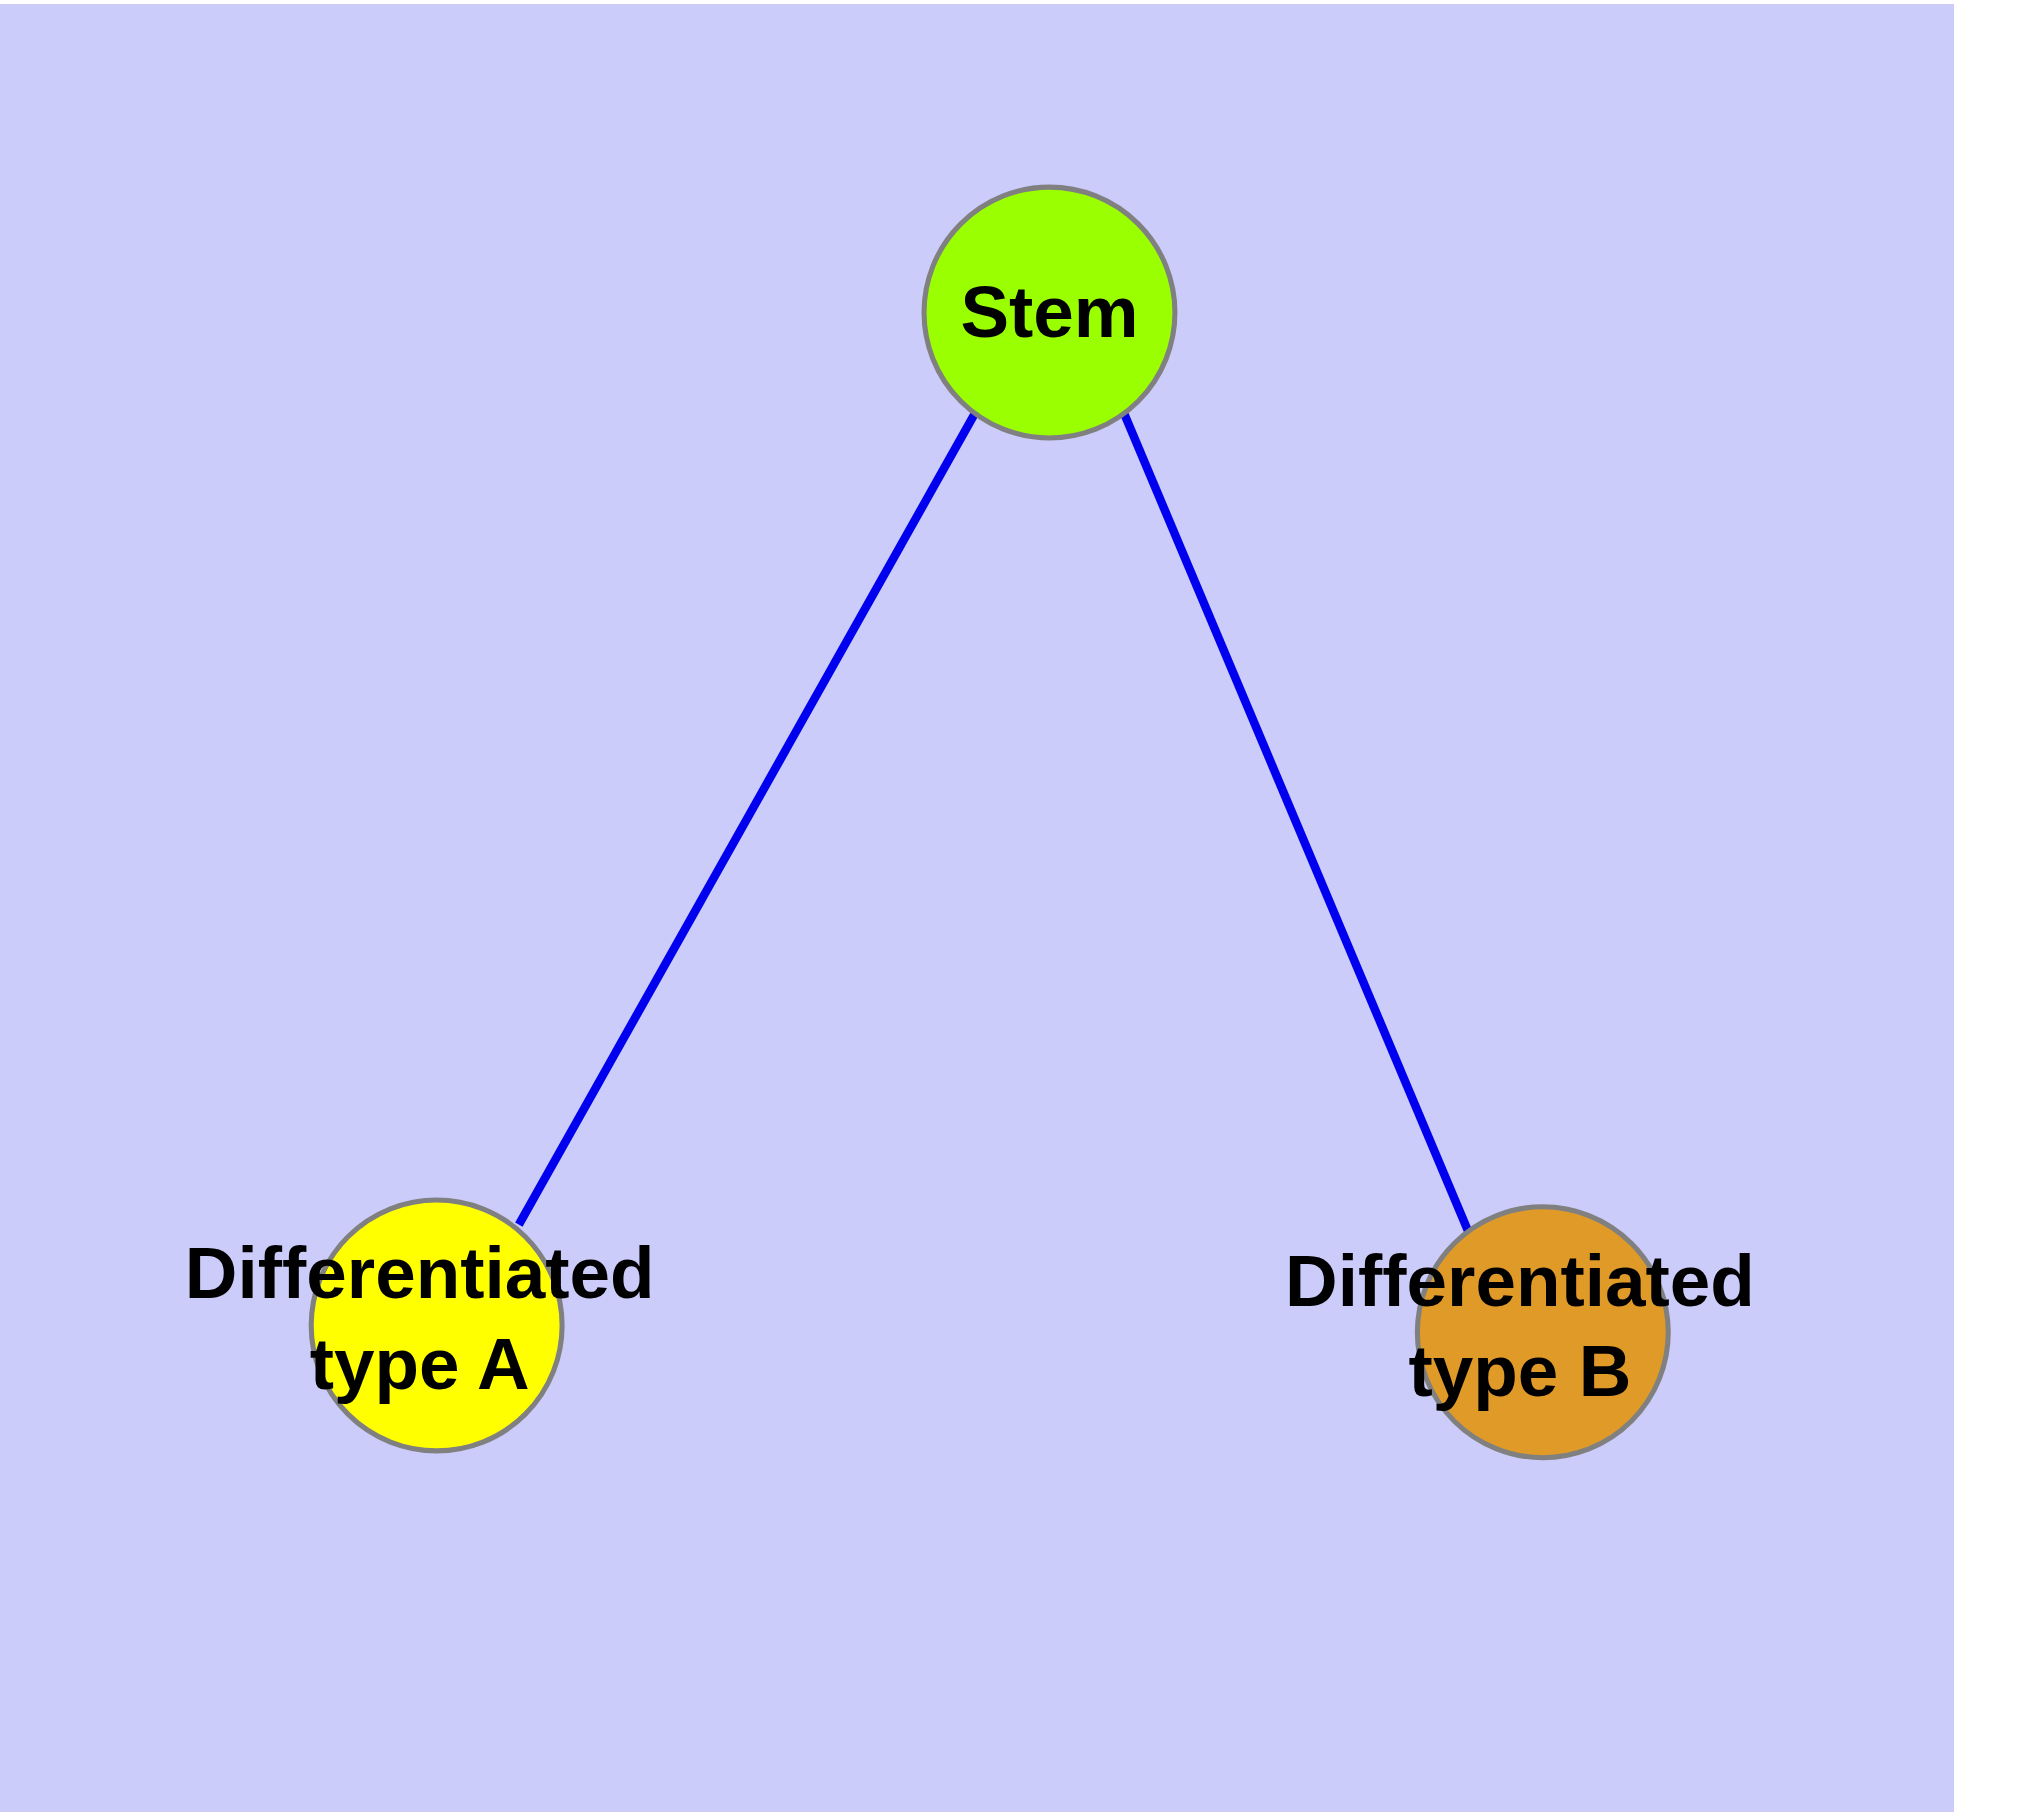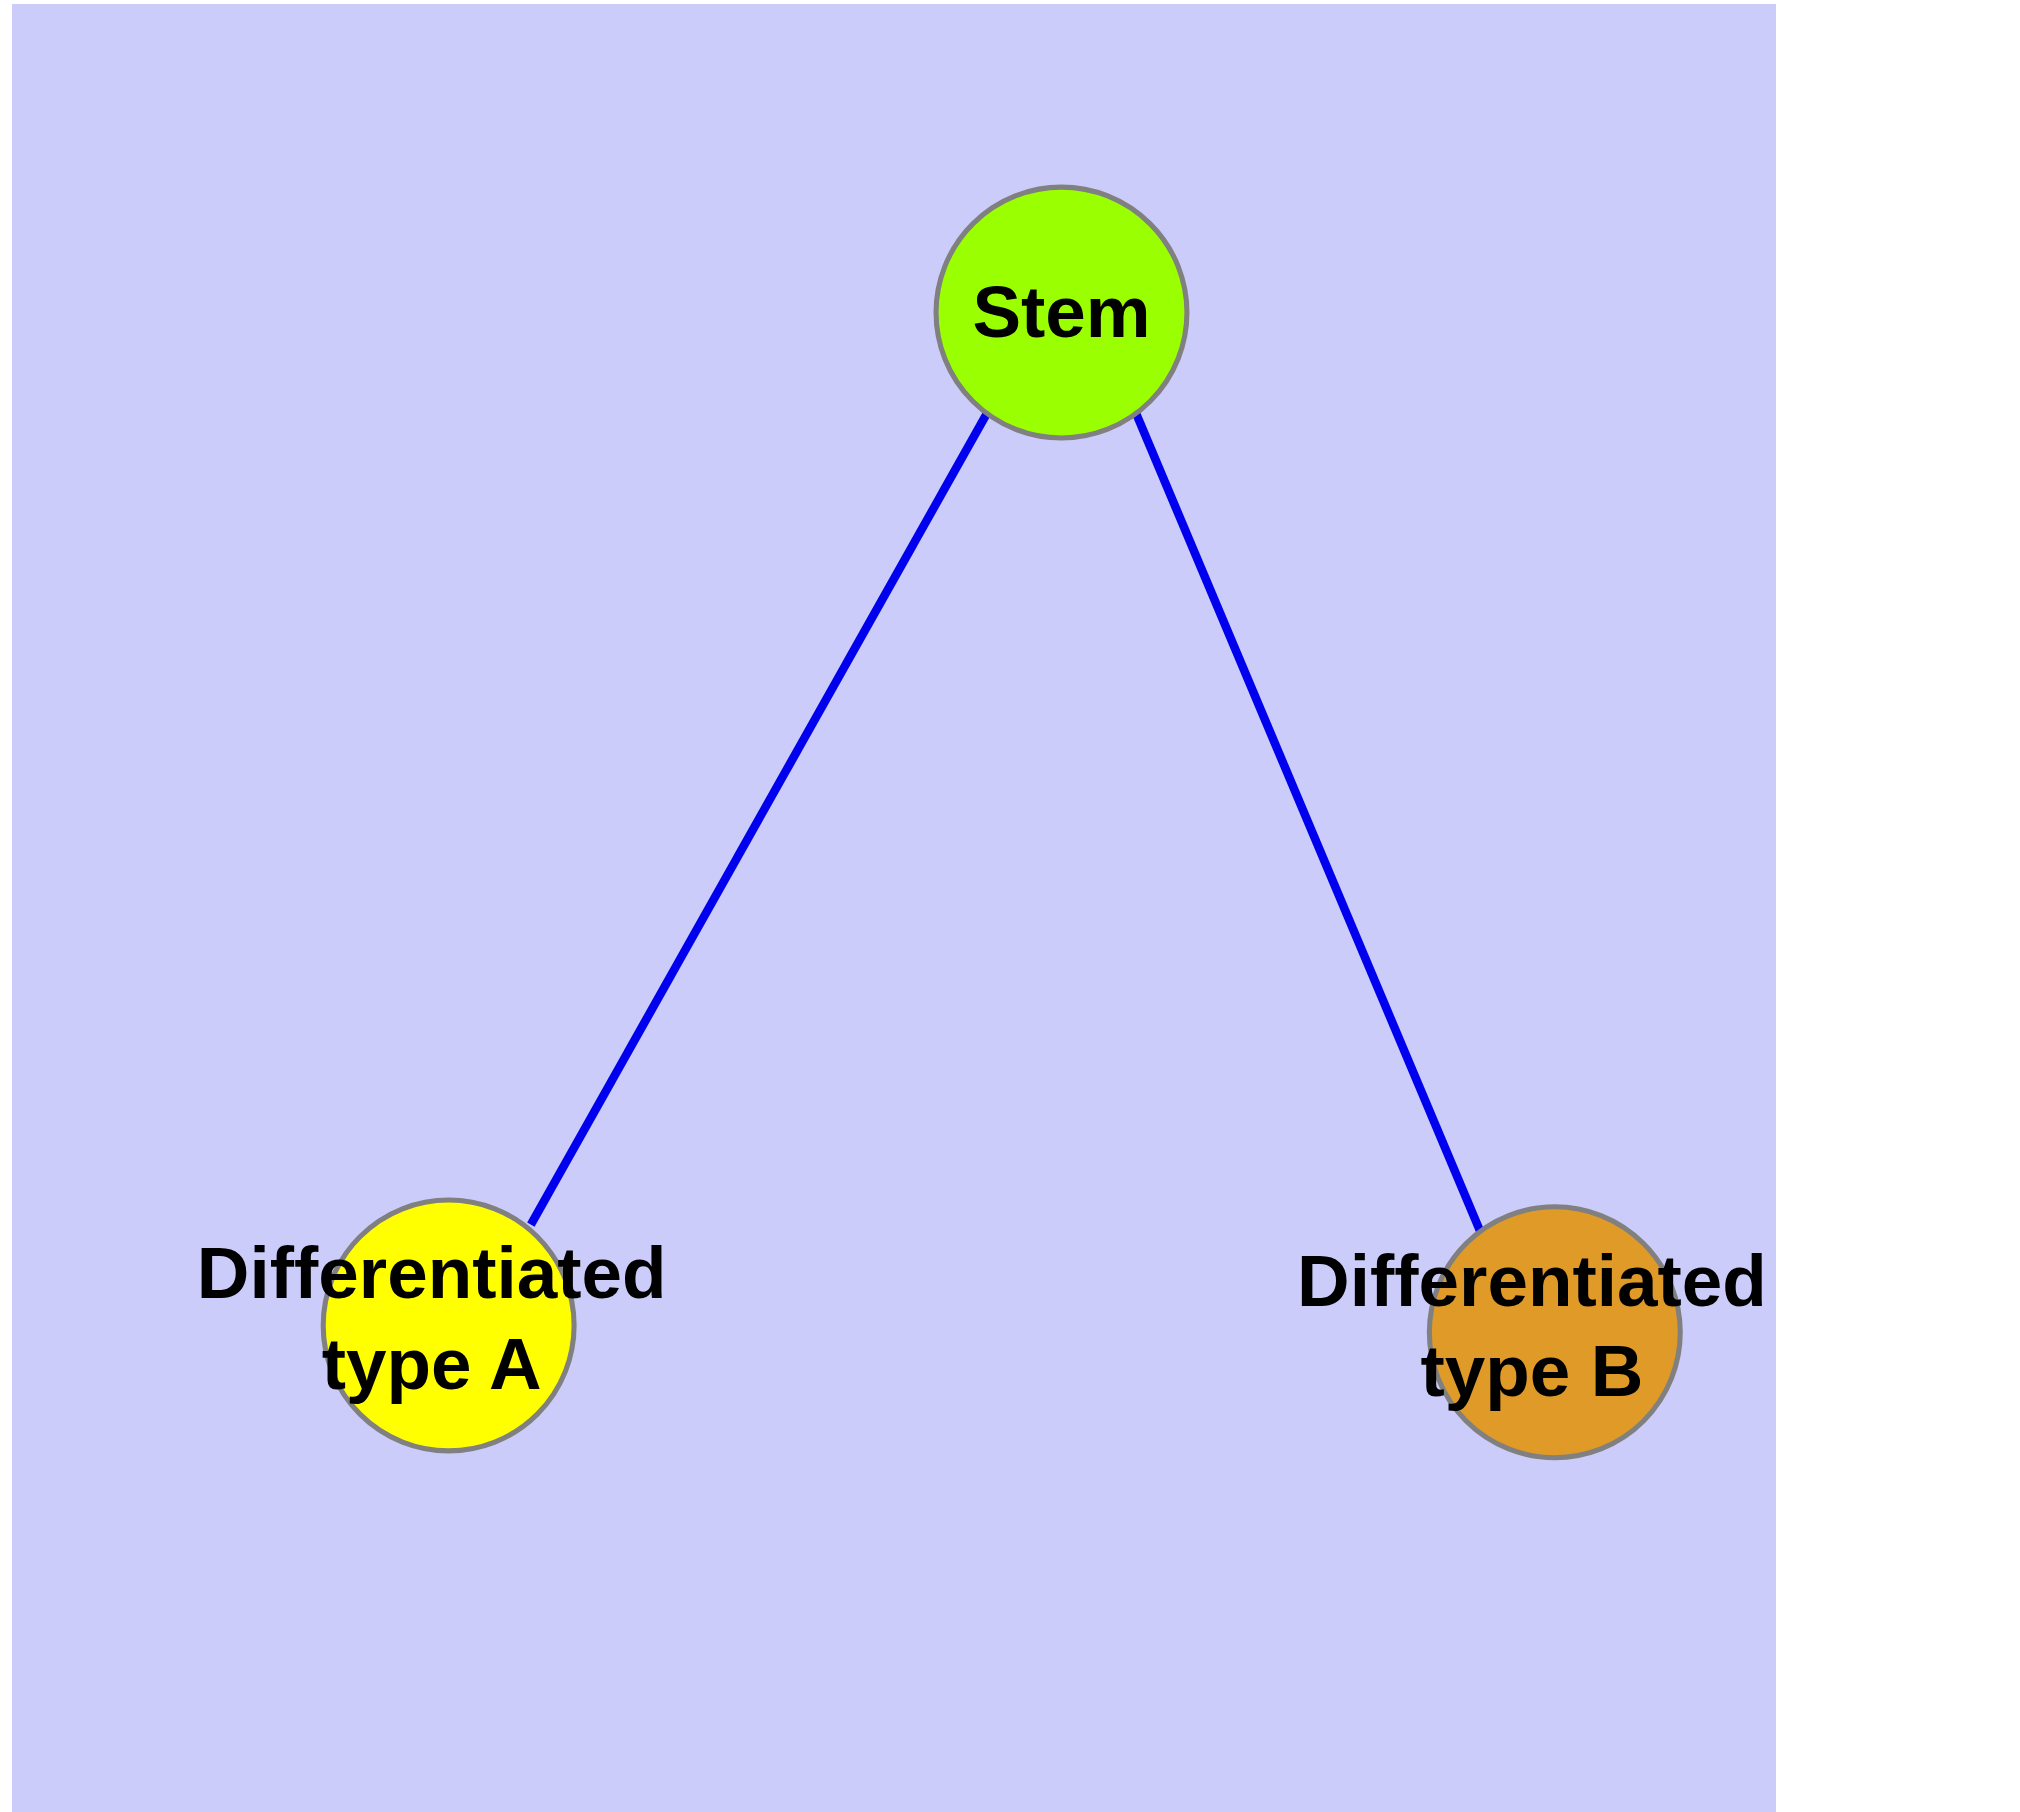--- a/index.html
+++ b/index.html
@@ -12,24 +12,23 @@
     width: 2021px;
     height: 1812px;
     background: #ffffff;
     overflow: hidden;
     font-family: "Liberation Sans", sans-serif;
   }
   #plot-area {
     position: absolute;
     left: 0;
     top: 4.2px;
-    width: 1764px;
+    width: 1954px;
     height: 1808px;
     background: #ccccfa;
-    margin-left: 12px;
   }
   #graph-svg {
     position: absolute;
     left: 0;
     top: 0;
     width: 2021px;
     height: 1808px;
     display: block;
   }
   .node-label {

